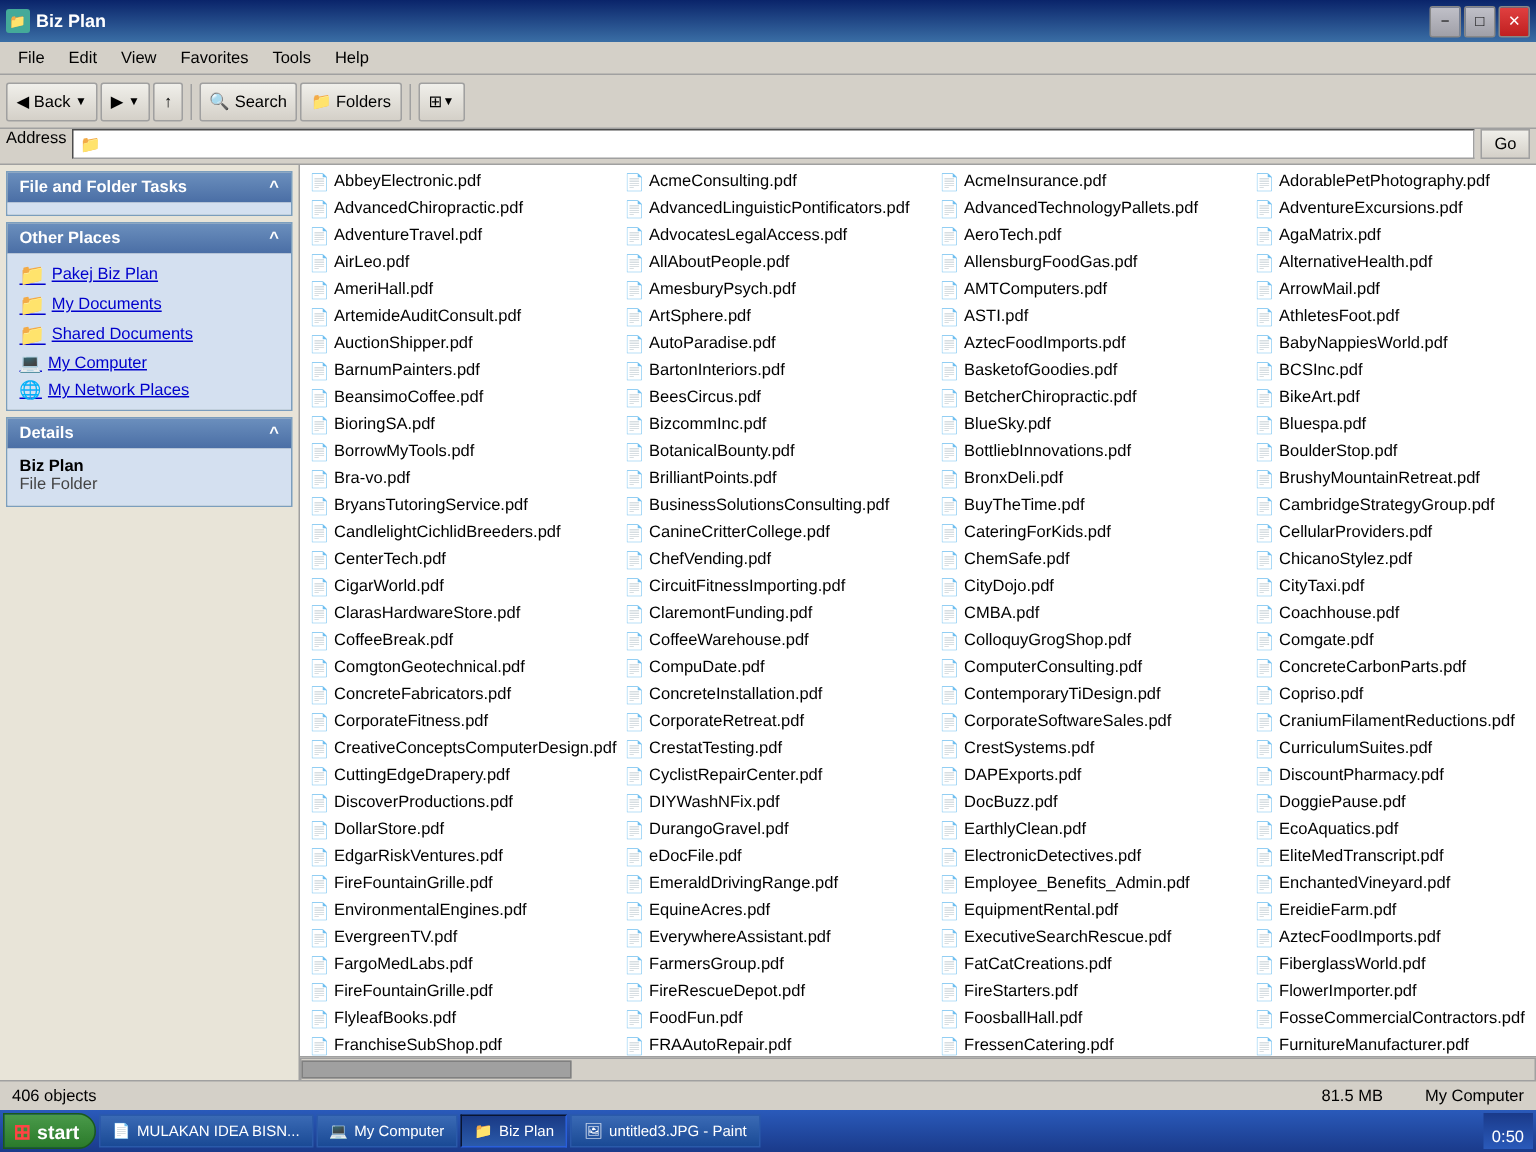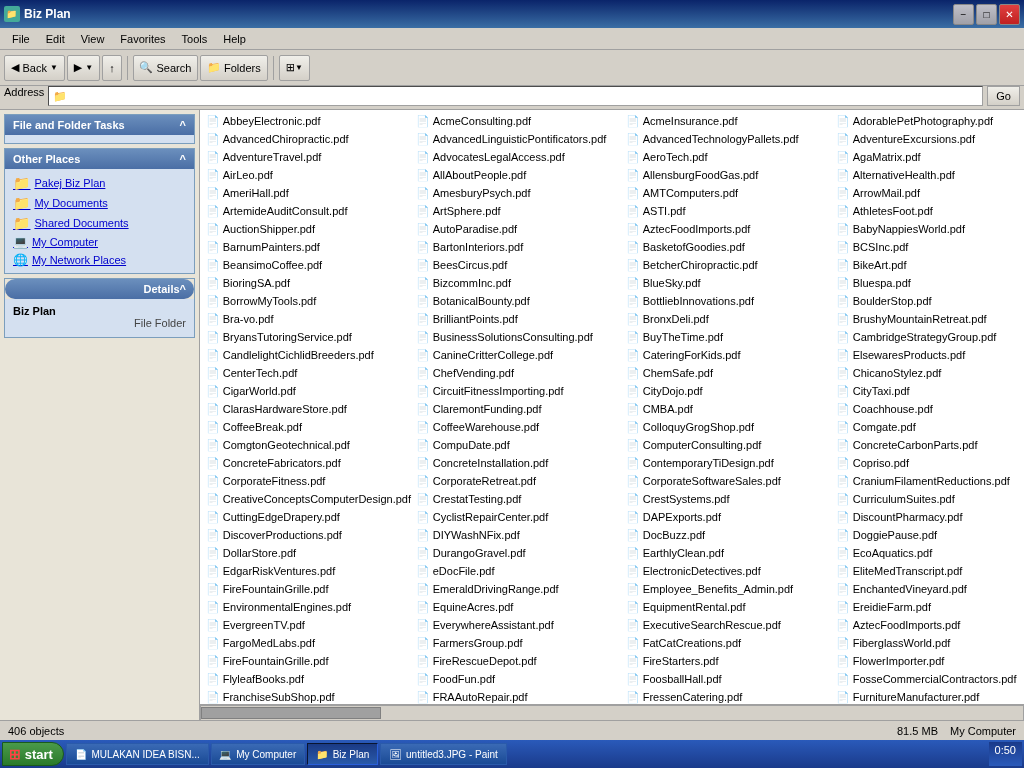--- a/index.html
+++ b/index.html
@@ -88,25 +88,25 @@
       color: #0000cc; cursor: pointer; font-size: 11px; text-decoration: underline;
     }
     .folder-icon { color: #f0c040; font-size: 14px; }
     .link-icon { color: #4060c0; font-size: 12px; }
 
     
     .details-section { margin: 4px; border: 1px solid #7b9ebd; }
     .details-header {
       background: linear-gradient(to bottom, #6b8fbd, #4a6ea5);
       color: white; padding: 4px 8px; font-size: 11px; font-weight: bold;
-      display: flex; justify-content: flex-end; cursor: pointer; border-radius: 10px;
+      display: flex; justify-content: space-between; cursor: pointer;
     }
     .details-content { background: #d4e0f0; padding: 6px 8px; font-size: 11px; }
     .details-name { font-weight: bold; color: #000; }
-    .details-type { color: #444; margin-bottom: 2px; text-align: right; }
+    .details-type { color: #444; margin-bottom: 2px; }
     .details-date { color: #444; }
 
     
     .file-list-area {
       flex: 1; background: white; overflow-y: scroll; overflow-x: scroll;
     }
     .file-list-inner {
       display: grid; grid-template-columns: repeat(4, 210px);
       padding: 2px; align-content: start;
     }
@@ -116,21 +116,21 @@
       font-size: 11px; height: 18px;
     }
     .pdf-icon { color: #cc0000; font-size: 11px; flex-shrink: 0; }
 
     
     .status-bar {
       background: #d4d0c8; height: 20px; display: flex; align-items: center;
       justify-content: space-between; padding: 0 8px;
       border-top: 1px solid #a0a0a0; font-size: 11px;
     }
-    .status-right { display: flex; gap: 12px; margin-left: 44px; }
+    .status-right { display: flex; gap: 28px; margin-left: 44px; }
 
     
     .file-list-area::-webkit-scrollbar { width: 16px; height: 16px; }
     .file-list-area::-webkit-scrollbar-track { background: #d4d0c8; }
     .file-list-area::-webkit-scrollbar-thumb { background: #a0a0a0; border: 1px solid #808080; }
 
     
     .taskbar {
       position: fixed; bottom: 0; left: 0; right: 0;
       height: 28px; background: linear-gradient(to bottom, #2a5aba, #1a3a8a);
@@ -148,21 +148,21 @@
       background: linear-gradient(to bottom, #3a6ab5, #1a4a95);
       color: white; font-size: 10px; padding: 2px 8px; height: 22px;
       border: 1px solid #2a5aaa; cursor: pointer; display: flex; align-items: center;
       gap: 4px; max-width: 160px; overflow: hidden; white-space: nowrap;
     }
     .taskbar-btn.active {
       background: linear-gradient(to bottom, #1a3a85, #2a5aaa);
       border: 1px inset #1a3a85;
     }
     .taskbar-right {
-      margin-left: auto; display: flex; align-items: flex-start; gap: 4px;
+      margin-left: auto; display: flex; align-items: flex-end; gap: 4px;
       background: linear-gradient(to bottom, #1a3a8a, #2a5aba);
       padding: 2px 6px; height: 24px;
     }
     .clock { color: white; font-size: 11px; }
 
     .horizontal-scroll {
       height: 16px; background: #d4d0c8; display: flex; align-items: center;
       border-top: 1px solid #a0a0a0;
     }
     .h-scroll-track {
@@ -505,21 +505,21 @@
           <div class="file-item">
             <span class="pdf-icon">📄</span>
             <span>CanineCritterCollege.pdf</span>
           </div>
           <div class="file-item">
             <span class="pdf-icon">📄</span>
             <span>CateringForKids.pdf</span>
           </div>
           <div class="file-item">
             <span class="pdf-icon">📄</span>
-            <span>ElsewaresProducts.pdf</span>
+            <span>CellularProviders.pdf</span>
           </div>
           <div class="file-item">
             <span class="pdf-icon">📄</span>
             <span>CenterTech.pdf</span>
           </div>
           <div class="file-item">
             <span class="pdf-icon">📄</span>
             <span>ChefVending.pdf</span>
           </div>
           <div class="file-item">

